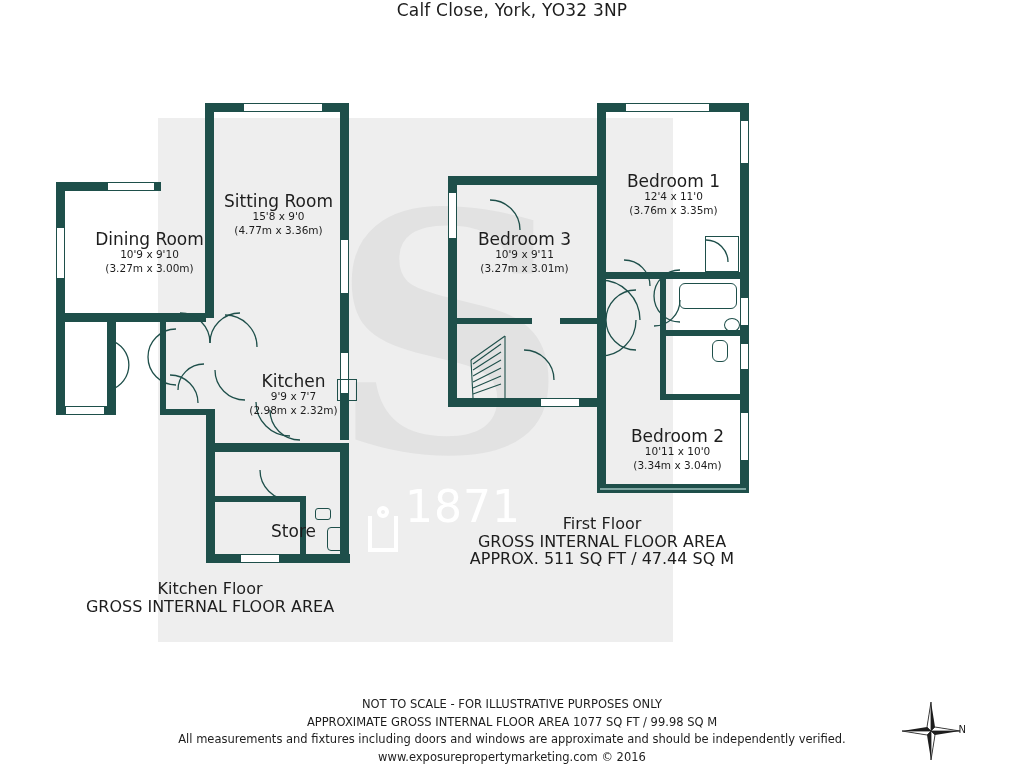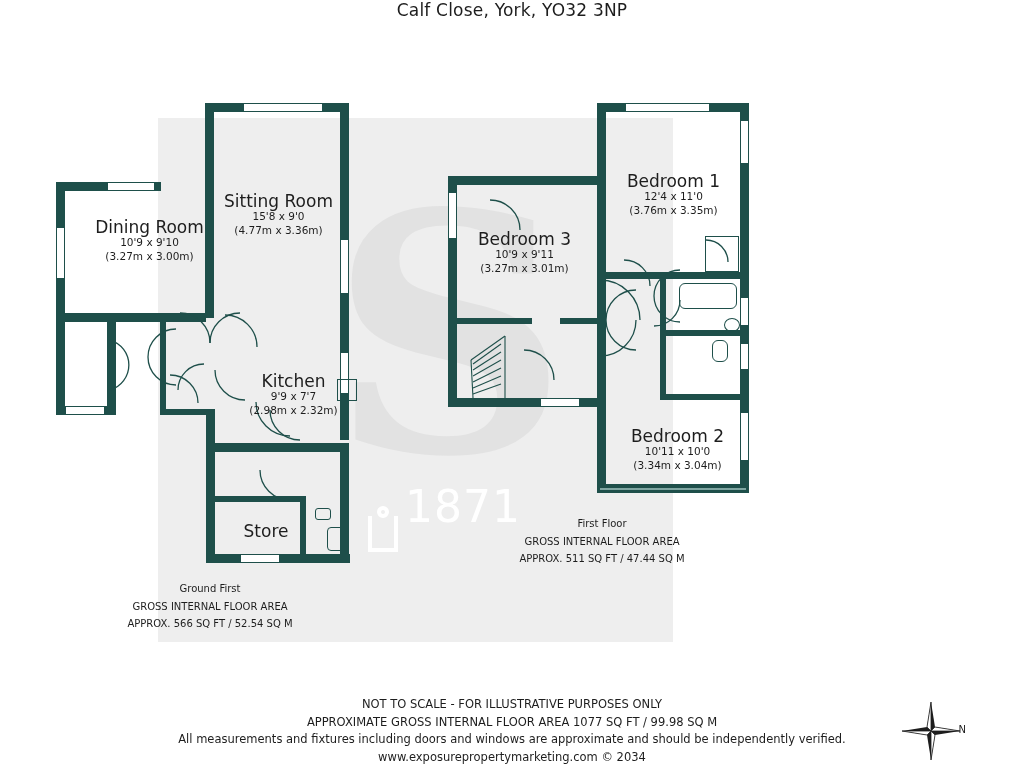--- a/index.html
+++ b/index.html
@@ -108,21 +108,21 @@
     line-height: 14.5px;
     color: #1d1d1d;
     white-space: nowrap;
   }
   .roomlabel .nm { font-size: 17px; }
   .roomlabel .dim { font-size: 10.5px; }
 
   .floorcaption {
     position: absolute;
     text-align: center;
-    font-size: 10px;
+    font-size: 16px;
     line-height: 17.5px;
     color: #1d1d1d;
     white-space: nowrap;
   }
 
   #footer {
     position: absolute;
     left: 0;
     top: 696px;
     width: 1024px;
@@ -207,46 +207,45 @@
       <path d="M128 290 A26 26 0 0 1 154 264"></path>
       <path d="M175 215 A32 32 0 0 1 207 247"></path>
       <path d="M126 285 A28 28 0 0 1 126 229"></path>
       <path d="M240 336 A34 34 0 0 1 206 302"></path>
       <path d="M165 270 A30 30 0 0 0 195 300"></path>
       <path d="M250 340 A30 30 0 0 1 220 310"></path>
       <path d="M240 400 A30 30 0 0 1 210 370"></path>
     </g>
   </svg>
 
-  <div class="roomlabel" style="left:58px; top:220px; width:183px;">
+  <div class="roomlabel" style="left:58px; top:232px; width:183px;">
     <div class="nm">Dining Room</div>
     <div class="dim">10'9 x 9'10</div>
     <div class="dim">(3.27m x 3.00m)</div>
   </div>
 
   <div class="roomlabel" style="left:201px; top:194px; width:155px;">
     <div class="nm">Sitting Room</div>
     <div class="dim">15'8 x 9'0</div>
     <div class="dim">(4.77m x 3.36m)</div>
   </div>
 
   <div class="roomlabel" style="left:216px; top:374px; width:155px;">
     <div class="nm">Kitchen</div>
     <div class="dim">9'9 x 7'7</div>
     <div class="dim">(2.98m x 2.32m)</div>
   </div>
 
-  <div class="roomlabel" style="left:216px; top:524px; width:100px;">
+  <div class="roomlabel" style="left:216px; top:524px; width:100px;text-align:right;">
     <div class="nm">Store</div>
   </div>
 
   <div class="floorcaption" style="left:60px; top:580px; width:300px;">
-    <div>Ground First</div>
+    <div>Kitchen Floor</div>
     <div>GROSS INTERNAL FLOOR AREA</div>
-    <div>APPROX. 566 SQ FT / 52.54 SQ M</div>
   </div>
 </div>
 
 <div>
 
   <div class="wall" style="left:597px; top:103px; width:152px; height:9px;"></div>
   <div class="win" style="left:625px; top:103px; width:85px; height:9px;"></div>
   <div class="wall" style="left:740px; top:103px; width:9px; height:25px;"></div>
   <div class="win" style="left:740px; top:120px; width:9px; height:45px;"></div>
   <div class="wall" style="left:740px; top:163px; width:9px; height:115px;"></div>
@@ -332,21 +331,21 @@
     <div>First Floor</div>
     <div>GROSS INTERNAL FLOOR AREA</div>
     <div>APPROX. 511 SQ FT / 47.44 SQ M</div>
   </div>
 </div>
 
 <div id="footer">
   <div>NOT TO SCALE - FOR ILLUSTRATIVE PURPOSES ONLY</div>
   <div>APPROXIMATE GROSS INTERNAL FLOOR AREA 1077 SQ FT / 99.98 SQ M</div>
   <div>All measurements and fixtures including doors and windows are approximate and should be independently verified.</div>
-  <div>www.exposurepropertymarketing.com © 2034</div>
+  <div>www.exposurepropertymarketing.com © 2016</div>
 </div>
 
 <div id="compass">
   <svg width="62" height="62" viewBox="0 0 62 62">
     <g fill="#1d1d1d">
       <polygon points="31,2 35,27 31,31 27,27"></polygon>
       <polygon points="60,31 35,35 31,31 35,27"></polygon>
       <polygon points="31,60 27,35 31,31 35,35"></polygon>
       <polygon points="2,31 27,27 31,31 27,35"></polygon>
     </g>

